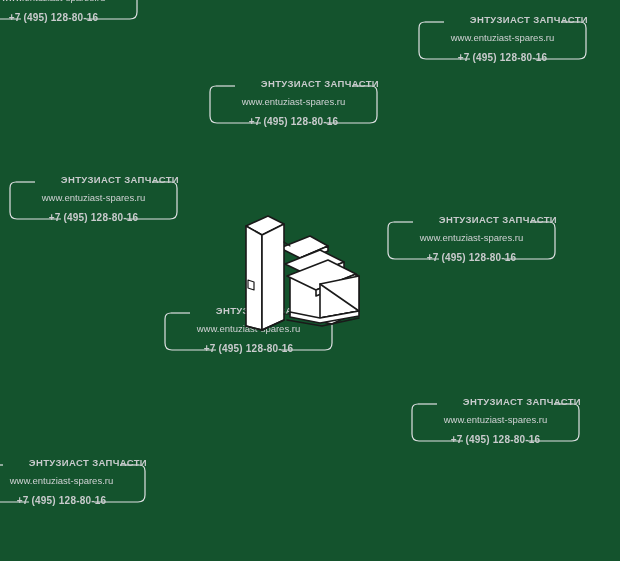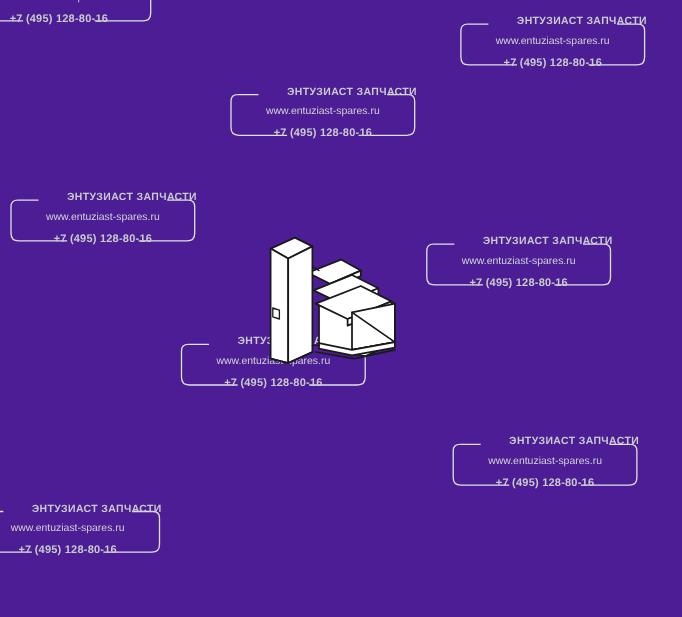--- a/index.html
+++ b/index.html
@@ -12,21 +12,21 @@
     background: #ffffff;
     font-family: "Liberation Sans", sans-serif;
     overflow: hidden;
     position: relative;
   }
 
   #page {
     position: relative;
     width: 620px;
     height: 561px;
-    background: #4c1d95;
+    background: #14532d;
     overflow: hidden;
   }
 
   
   #product-drawing {
     position: absolute;
     left: 232px;
     top: 202px;
     width: 140px;
     height: 140px;

